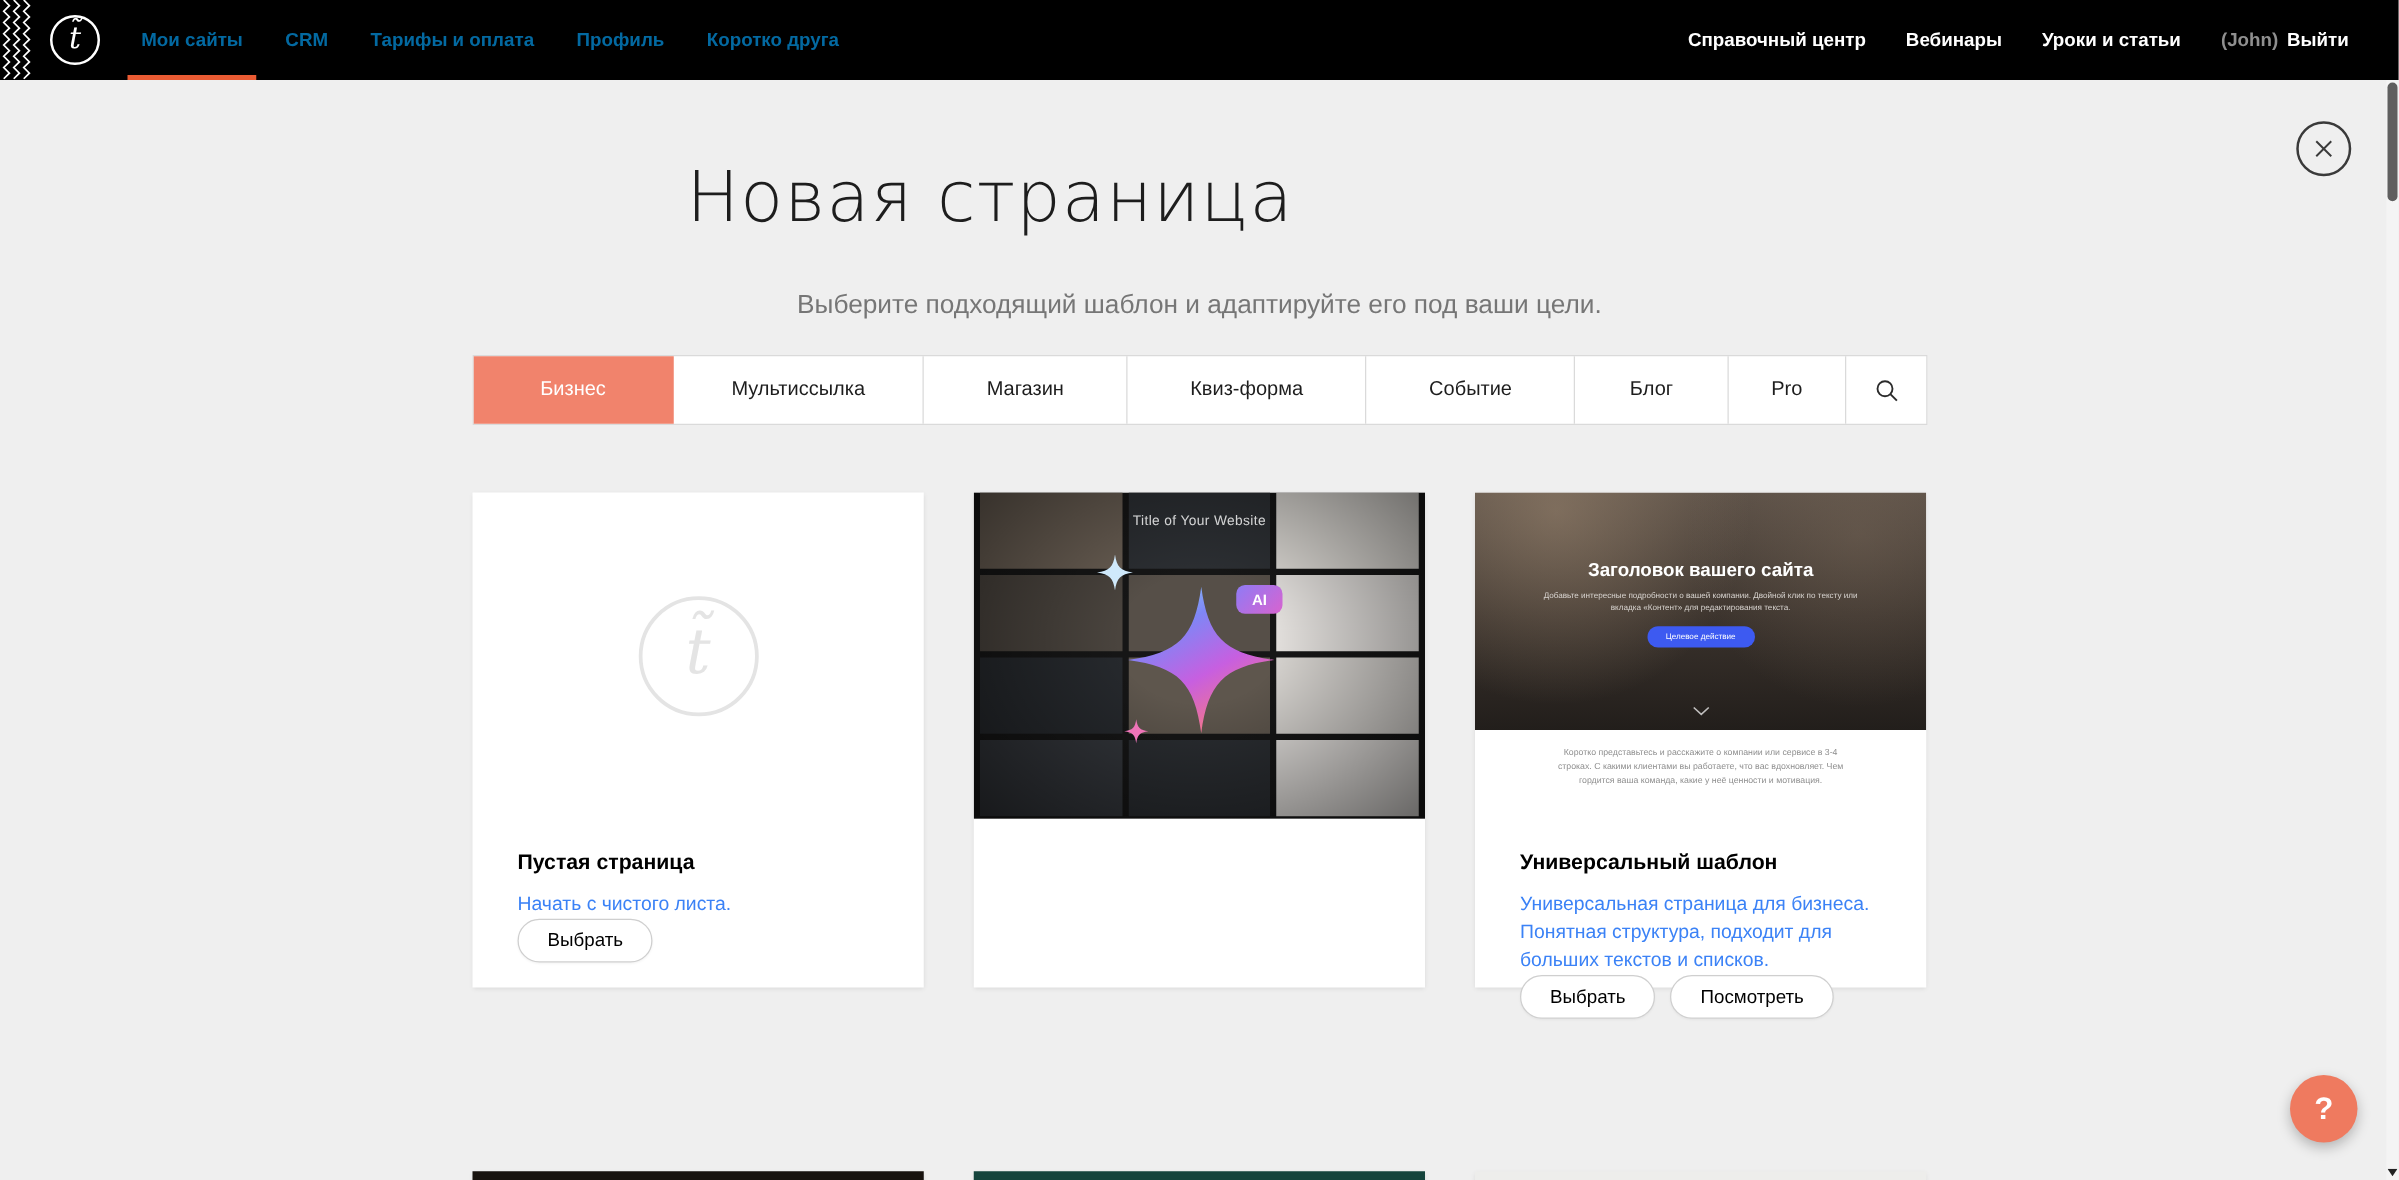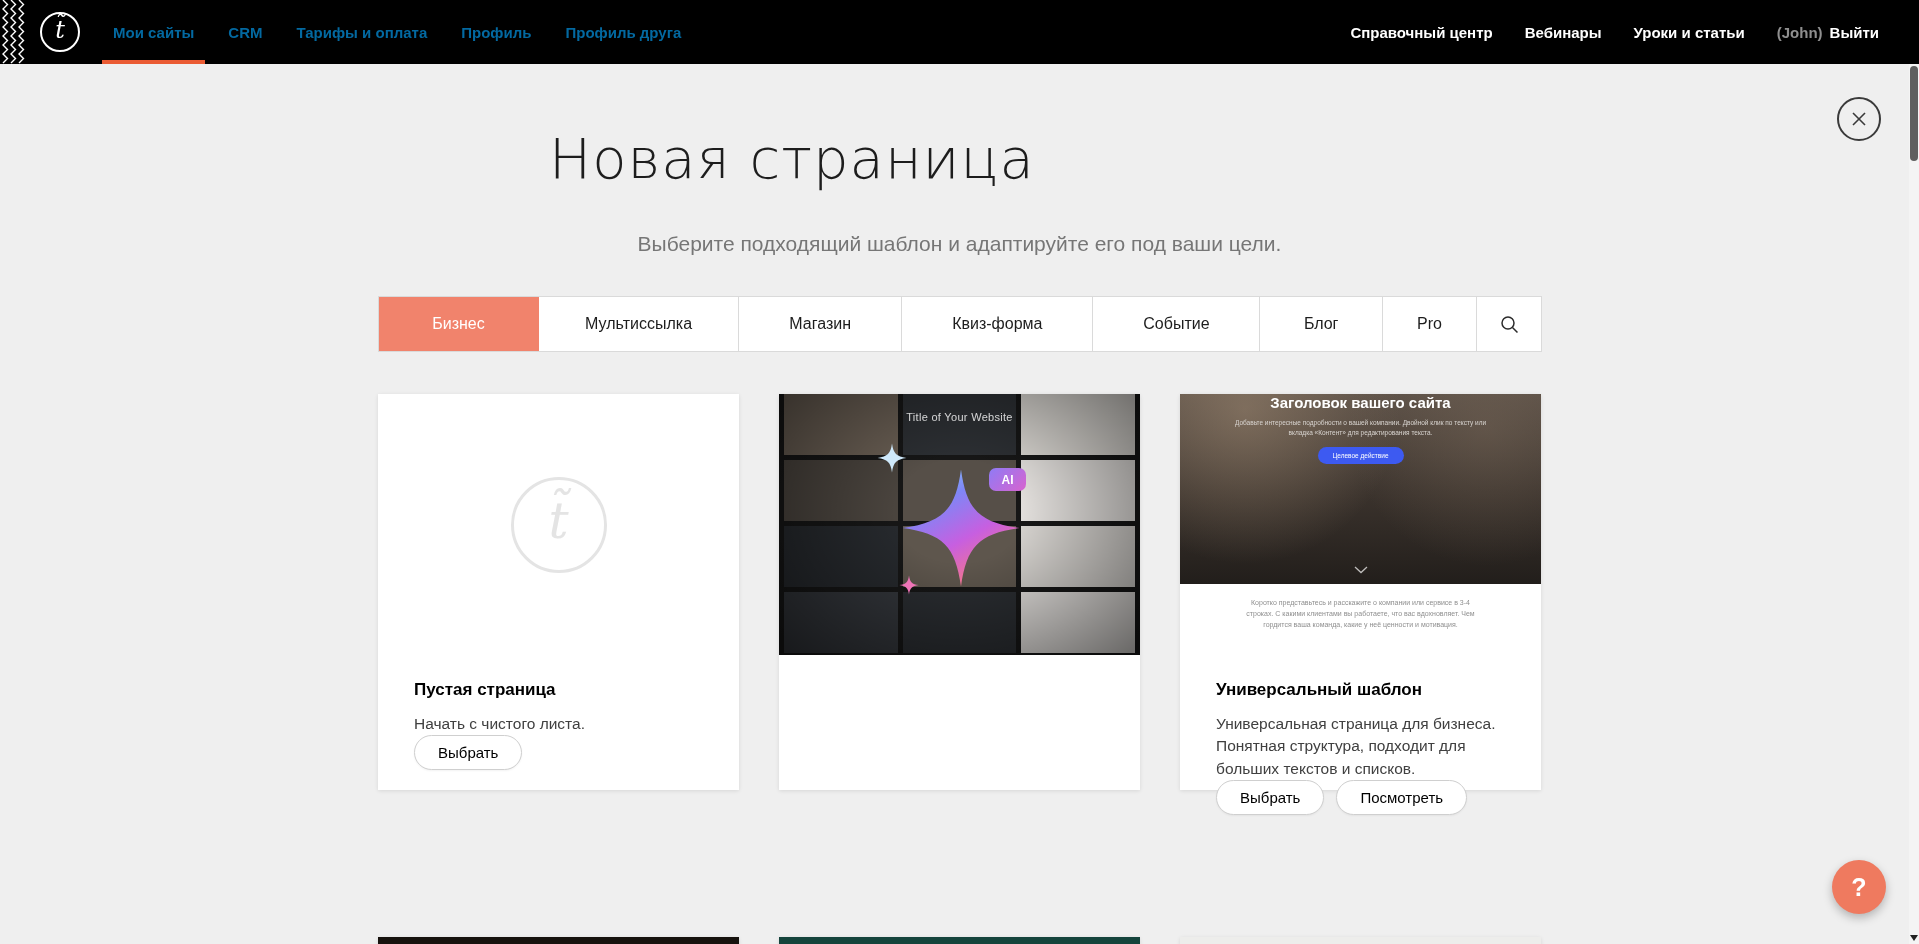--- a/index.html
+++ b/index.html
@@ -32,37 +32,37 @@
   .close-btn { position:absolute; left:1837px; top:97px; width:44px; height:44px; border-radius:50%;
                border:2px solid #3a3a3a; background:transparent; display:flex; align-items:center;
                justify-content:center; cursor:pointer; z-index:4; }
   .page-title { position:absolute; top:126px; left:0; width:1584px; text-align:center;
                 font-family:"DejaVu Sans","Liberation Sans",sans-serif; font-weight:200;
                 font-size:56px; letter-spacing:1px; color:#1d1d1d; }
   .page-subtitle { position:absolute; top:232px; left:0; width:1919px; text-align:center;
                    font-size:21px; color:#767676; }
 
   
-  .tabs { position:absolute; top:296px; left:378px; width:1164px; height:56px; display:flex;
+  .tabs { position:absolute; top:284px; left:378px; width:1164px; height:56px; display:flex;
           background:#fff; border:1px solid #dadada;text-align:right; }
   .tab { display:flex; align-items:center; justify-content:center; font-size:16px; color:#1d1d1d;
          border-right:1px solid #dadada; cursor:pointer; }
   .tab:last-child { border-right:none; }
   .tab.active { background:var(--accent,#f1836c); color:#fff; border-right-color:transparent; }
   .tab-search { flex:0 0 64px; }
 
   
   .grid { position:absolute; top:394px; left:378px; display:grid;
           grid-template-columns:361px 361px 361px; gap:40px; }
   .card { width:361px; height:396px; background:#fff; box-shadow:0 1px 4px rgba(0,0,0,.10);
           display:flex; flex-direction:column; }
   .card-img { height:261px; position:relative; overflow:hidden; flex:none; }
   .card-info { flex:1; padding:25px 36px 20px; display:flex; flex-direction:column; }
   .card-title { font-size:17px; font-weight:bold; color:#000; }
-  .card-desc { margin-top:13px; font-size:15.5px; line-height:1.45; color:#404040; }
+  .card-desc { margin-top:13px; font-size:15.5px; line-height:1.45; color:#3b82f6; }
   .card-actions { margin-top:auto; display:flex; gap:12px; }
   .pill { height:35px; padding:0 23px; border:1px solid #cfcfcf; border-radius:18px; background:#fff;
           font-size:15px; color:#000; cursor:pointer; box-shadow:0 1px 2px rgba(0,0,0,.05);
           font-family:inherit; }
 
   
   .watermark { position:absolute; left:50%; top:50%; transform:translate(-50%,-50%);
                width:96px; height:96px; border:3px solid #e4e4e4; border-radius:50%;
                display:flex; align-items:center; justify-content:center; }
   .watermark span { font-family:"DejaVu Serif", serif; font-style:italic; font-size:50px;
@@ -78,21 +78,21 @@
   .collage-caption { position:absolute; top:17px; left:0; width:100%; text-align:center;
                      color:rgba(255,255,255,.8); font-size:11px; letter-spacing:.3px; z-index:2; }
   .collage-overlay { position:absolute; inset:0; z-index:1;
                      background:radial-gradient(ellipse at 50% 45%, rgba(0,0,0,0) 25%, rgba(0,0,0,.52) 96%); }
   .ai-star { position:absolute; left:50%; top:52%; transform:translate(-50%,-50%); z-index:3; }
   .ai-badge { position:absolute; left:210px; top:74px; width:37px; height:23px; border-radius:7px;
               background:linear-gradient(135deg,#8f7bf5,#d863cf); color:#fff; font-size:12px;
               font-weight:bold; display:flex; align-items:center; justify-content:center; z-index:4; }
 
   
-  .preview-hero { height:190px; position:relative; text-align:center; color:#fff; 
+  .preview-hero { height:190px; position:relative; text-align:center; color:#fff; padding-top:54px;
                   background:
                     radial-gradient(circle at 18% 8%, rgba(160,138,115,.55), rgba(0,0,0,0) 45%),
                     radial-gradient(circle at 85% 18%, rgba(125,108,92,.4), rgba(0,0,0,0) 40%),
                     linear-gradient(180deg,#5a4f46 0%,#3b332d 52%,#221e1b 100%); }
   .preview-hero-title { font-size:15px; font-weight:bold; }
   .preview-hero-text { width:72%; margin:7px auto 0; font-size:6.5px; line-height:1.55; color:#d8d4d0; }
   .preview-cta { display:inline-block; margin-top:9px; background:var(--preview_blue,#3d5af1);
                  color:#fff; font-size:6.5px; padding:5px 15px; border-radius:9px; border:none;
                  cursor:pointer; font-family:inherit; }
   .preview-chevron { position:absolute; bottom:6px; left:50%; transform:translateX(-50%); }
@@ -131,21 +131,21 @@
     </svg>
   </div>
   <a class="logo">
     <span class="logo-glyph">t̃</span>
   </a>
   <nav class="nav-left">
     <a class="nav-item active">Мои сайты</a>
     <a class="nav-item">CRM</a>
     <a class="nav-item">Тарифы и оплата</a>
     <a class="nav-item">Профиль</a>
-    <a class="nav-item">Профиль друга</a>
+    <a class="nav-item">Коротко друга</a>
   </nav>
   <nav class="nav-right">
     <a class="nav-item">Справочный центр</a>
     <a class="nav-item">Вебинары</a>
     <a class="nav-item">Уроки и статьи</a>
     <a class="nav-item"><span class="user-name">(John)</span><span>Выйти</span></a>
   </nav>
 </header>
 
 <button class="close-btn">

